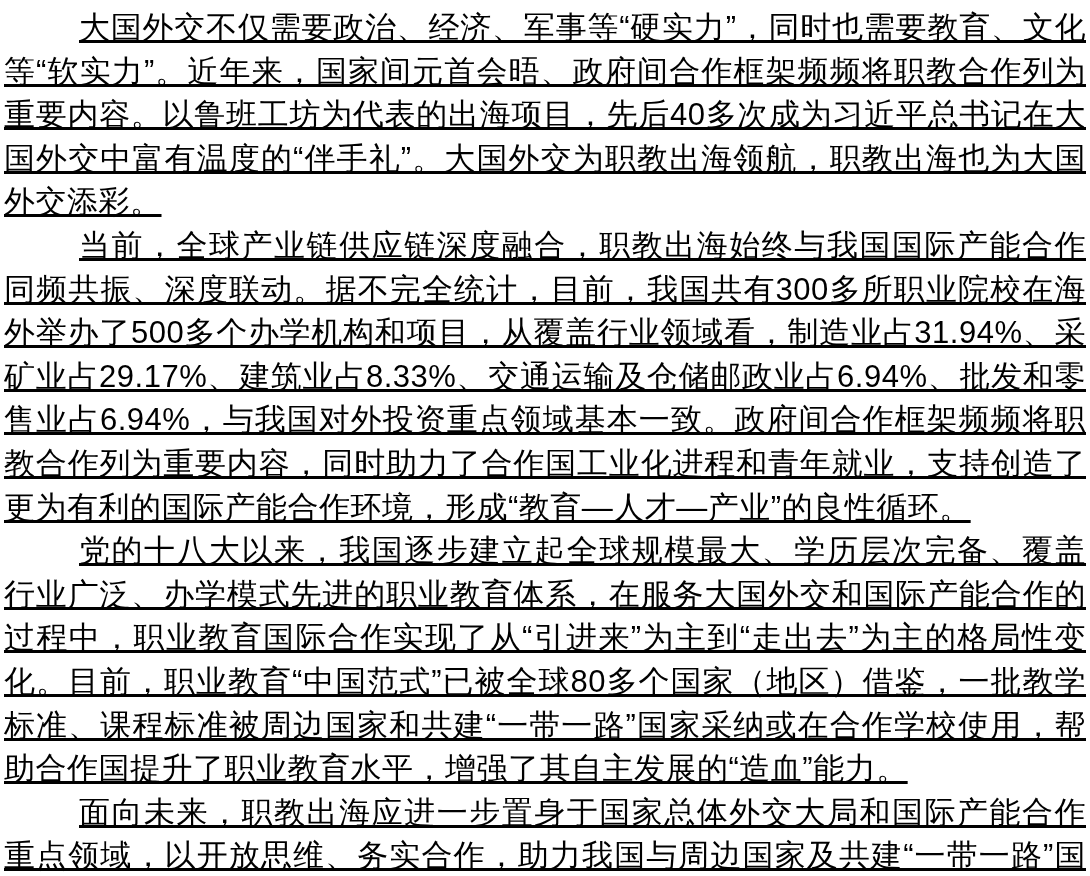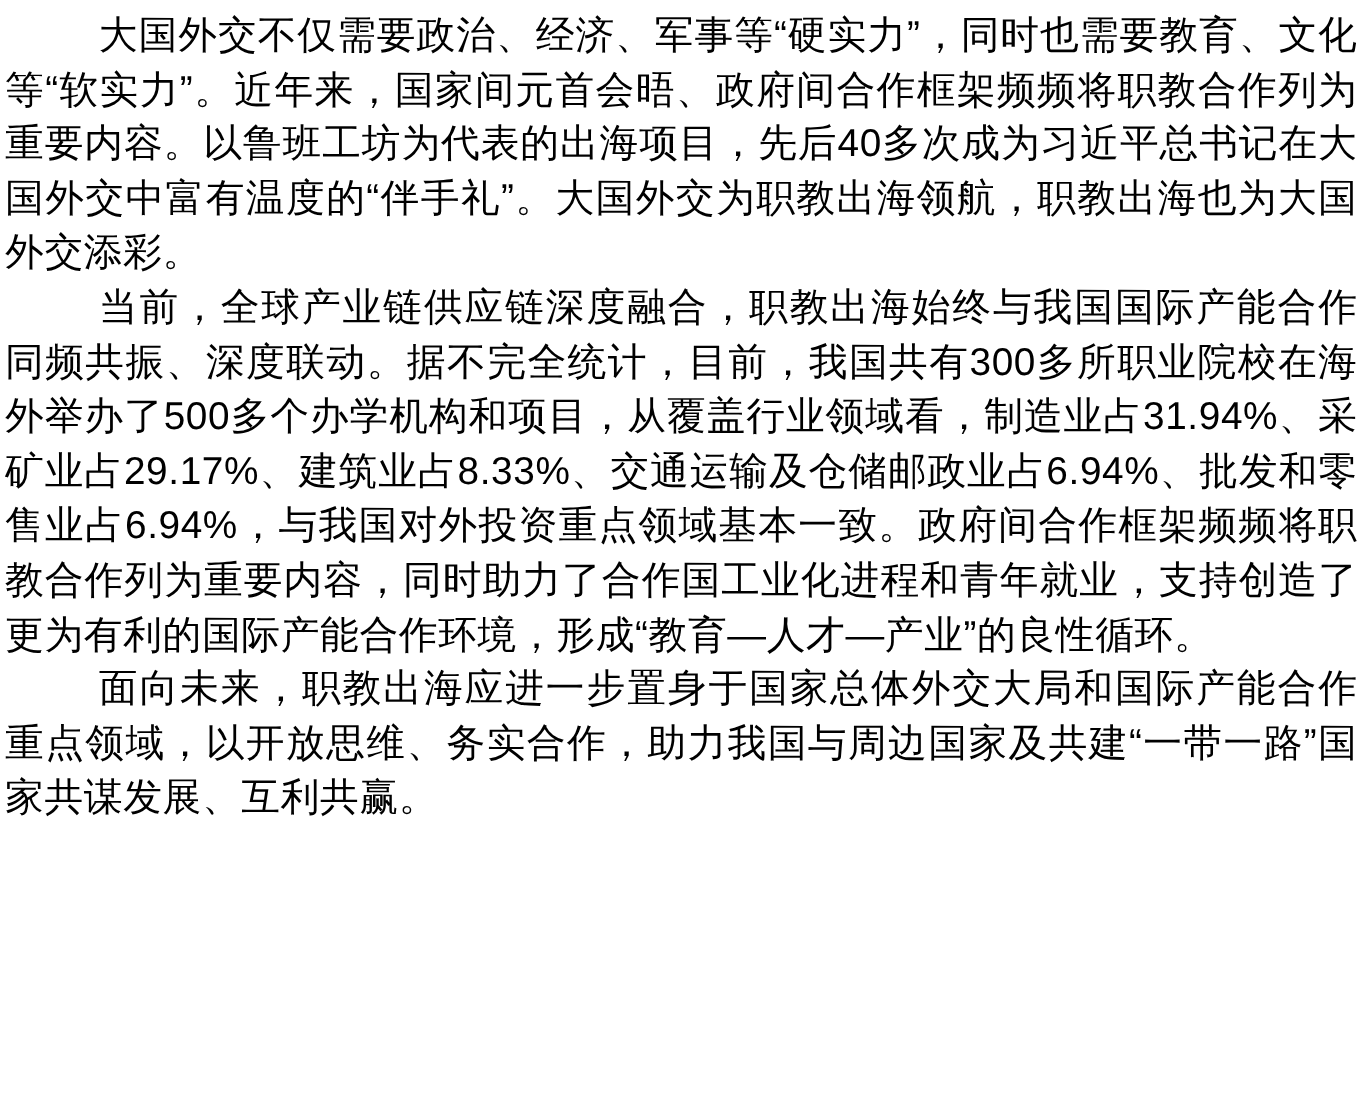--- a/index.html
+++ b/index.html
@@ -12,34 +12,36 @@
     height: 876px;
     overflow: hidden;
     font-family: "Liberation Sans", "DejaVu Sans", sans-serif;
   }
   .doc {
     box-sizing: border-box;
     width: 1090px;
     height: 876px;
     padding: 6px 4px 0 4px;
     color: #000000;
+    text-decoration: underline;
   }
   .doc p {
     margin: 0;
     padding: 0;
     font-size: 31px;
     line-height: 43.6px;
     color: #000000;
     text-align: justify;
     text-justify: inter-character;
     text-indent: 75px;
     letter-spacing: 0.5px;
     word-break: break-all;
   }
 </style>
 </head>
 <body>
 
 <div class="doc">
   <p>大国外交不仅需要政治、经济、军事等“硬实力”，同时也需要教育、文化等“软实力”。近年来，国家间元首会晤、政府间合作框架频频将职教合作列为重要内容。以鲁班工坊为代表的出海项目，先后40多次成为习近平总书记在大国外交中富有温度的“伴手礼”。大国外交为职教出海领航，职教出海也为大国外交添彩。</p>
   <p>当前，全球产业链供应链深度融合，职教出海始终与我国国际产能合作同频共振、深度联动。据不完全统计，目前，我国共有300多所职业院校在海外举办了500多个办学机构和项目，从覆盖行业领域看，制造业占31.94%、采矿业占29.17%、建筑业占8.33%、交通运输及仓储邮政业占6.94%、批发和零售业占6.94%，与我国对外投资重点领域基本一致。政府间合作框架频频将职教合作列为重要内容，同时助力了合作国工业化进程和青年就业，支持创造了更为有利的国际产能合作环境，形成“教育—人才—产业”的良性循环。</p>
+  <p>党的十八大以来，我国逐步建立起全球规模最大、学历层次完备、覆盖行业广泛、办学模式先进的职业教育体系，在服务大国外交和国际产能合作的过程中，职业教育国际合作实现了从“引进来”为主到“走出去”为主的格局性变化。目前，职业教育“中国范式”已被全球80多个国家（地区）借鉴，一批教学标准、课程标准被周边国家和共建“一带一路”国家采纳或在合作学校使用，帮助合作国提升了职业教育水平，增强了其自主发展的“造血”能力。</p>
   <p>面向未来，职教出海应进一步置身于国家总体外交大局和国际产能合作重点领域，以开放思维、务实合作，助力我国与周边国家及共建“一带一路”国家共谋发展、互利共赢。</p>
 </div>
 
 </body></html>

